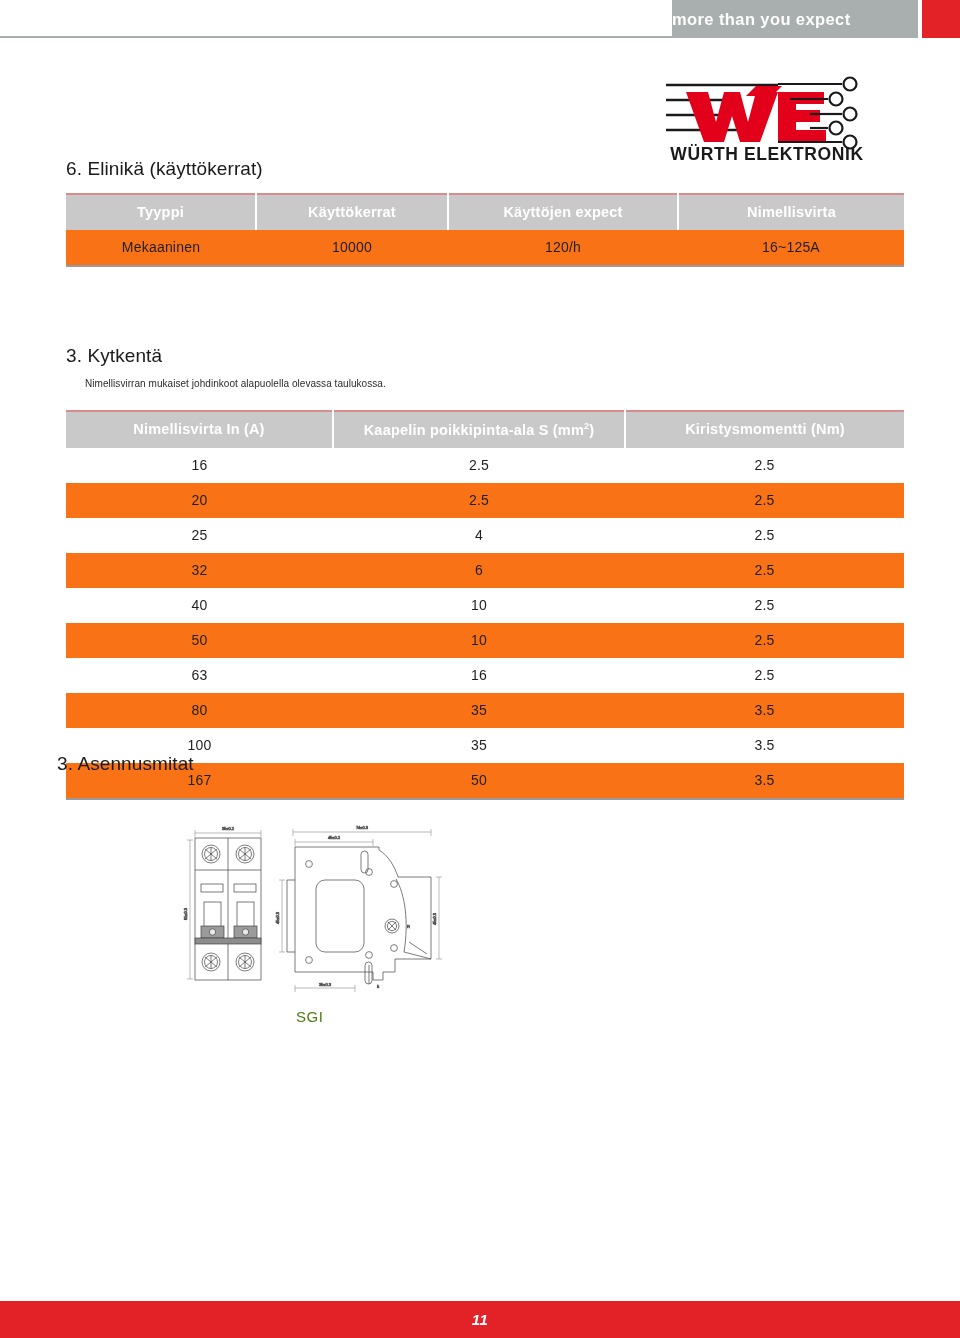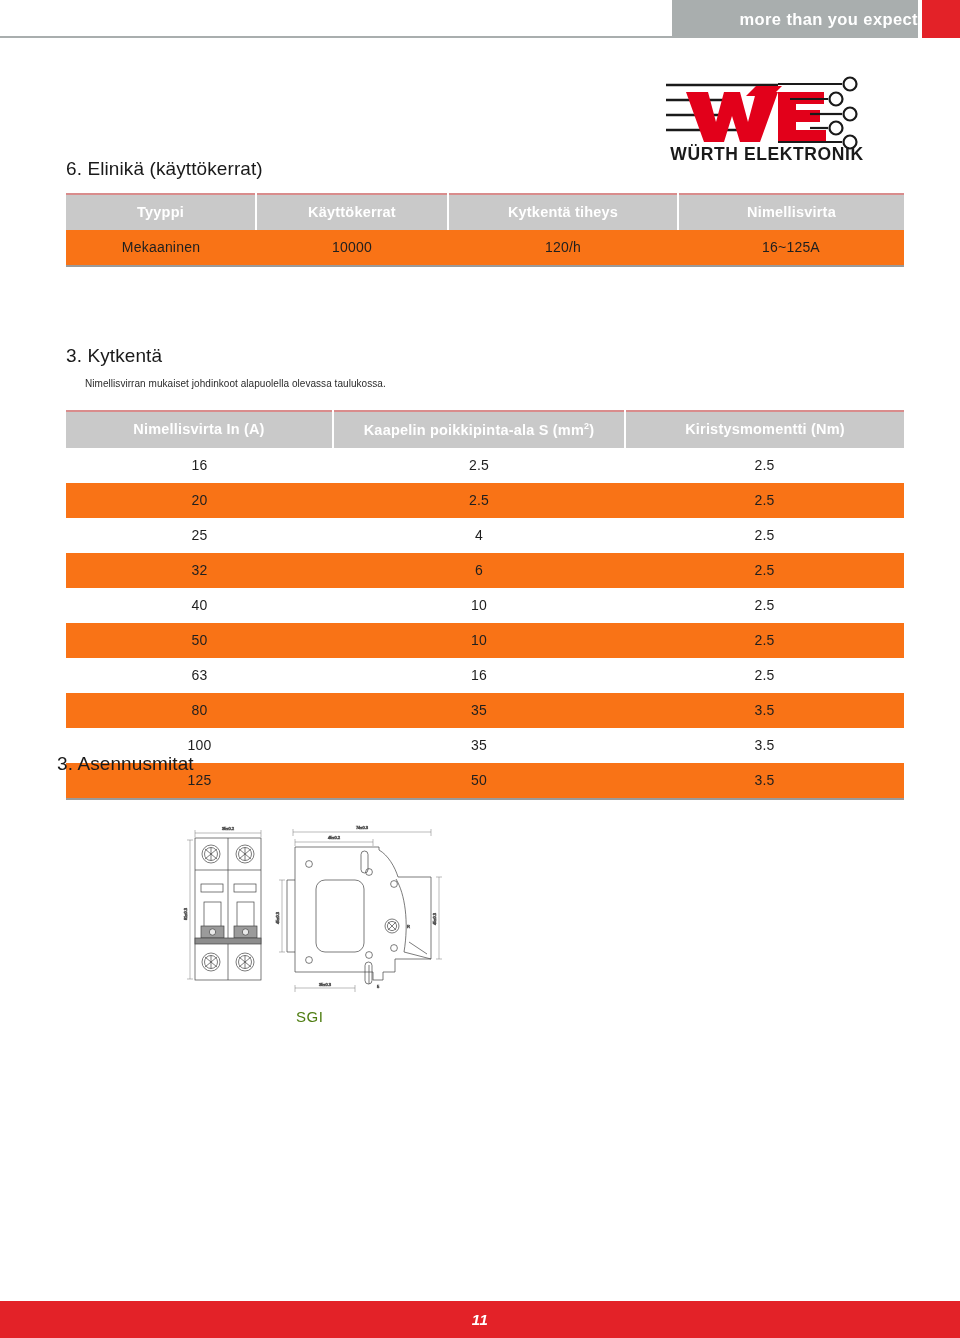--- a/index.html
+++ b/index.html
@@ -35,21 +35,21 @@
     border-bottom: 2px solid #a9aeae;
   }
   .topbar-gray {
     position: absolute;
     top: 0; left: 672px;
     width: 246px;
     height: 38px;
     background: #a9aeae;
     display: flex;
     align-items: center;
-    justify-content: flex-end;
+    justify-content: flex-start;
   }
   .topbar-slogan {
     color: #ffffff;
     font-size: 16.5px;
     font-weight: bold;
     letter-spacing: 0.4px;
     white-space: nowrap;
   }
   .topbar-red {
     position: absolute;
@@ -240,21 +240,21 @@
     </svg>
   </div>
 
   <div class="heading" id="heading-1">6. Elinikä (käyttökerrat)</div>
 
   <table class="wtable" id="table-elinika">
     <thead>
       <tr>
         <th>Tyyppi</th>
         <th>Käyttökerrat</th>
-        <th>Kytkentä tiheys</th>
+        <th>Käyttöjen expect</th>
         <th>Nimellisvirta</th>
       </tr>
     </thead>
     <tbody>
       <tr class="row-even">
         <td>Mekaaninen</td>
         <td>10000</td>
         <td>120/h</td>
         <td>16~125A</td>
       </tr>
@@ -312,21 +312,21 @@
         <td>80</td>
         <td>35</td>
         <td>3.5</td>
       </tr>
       <tr class="row-odd">
         <td>100</td>
         <td>35</td>
         <td>3.5</td>
       </tr>
       <tr class="row-even">
-        <td>125</td>
+        <td>167</td>
         <td>50</td>
         <td>3.5</td>
       </tr>
     </tbody>
   </table>
 
   <div class="heading" id="heading-3-asennusmitat">3. Asennusmitat</div>
 
   <div class="drawing">
     <svg width="272" height="185" viewBox="0 0 272 185" xmlns="http://www.w3.org/2000/svg">

